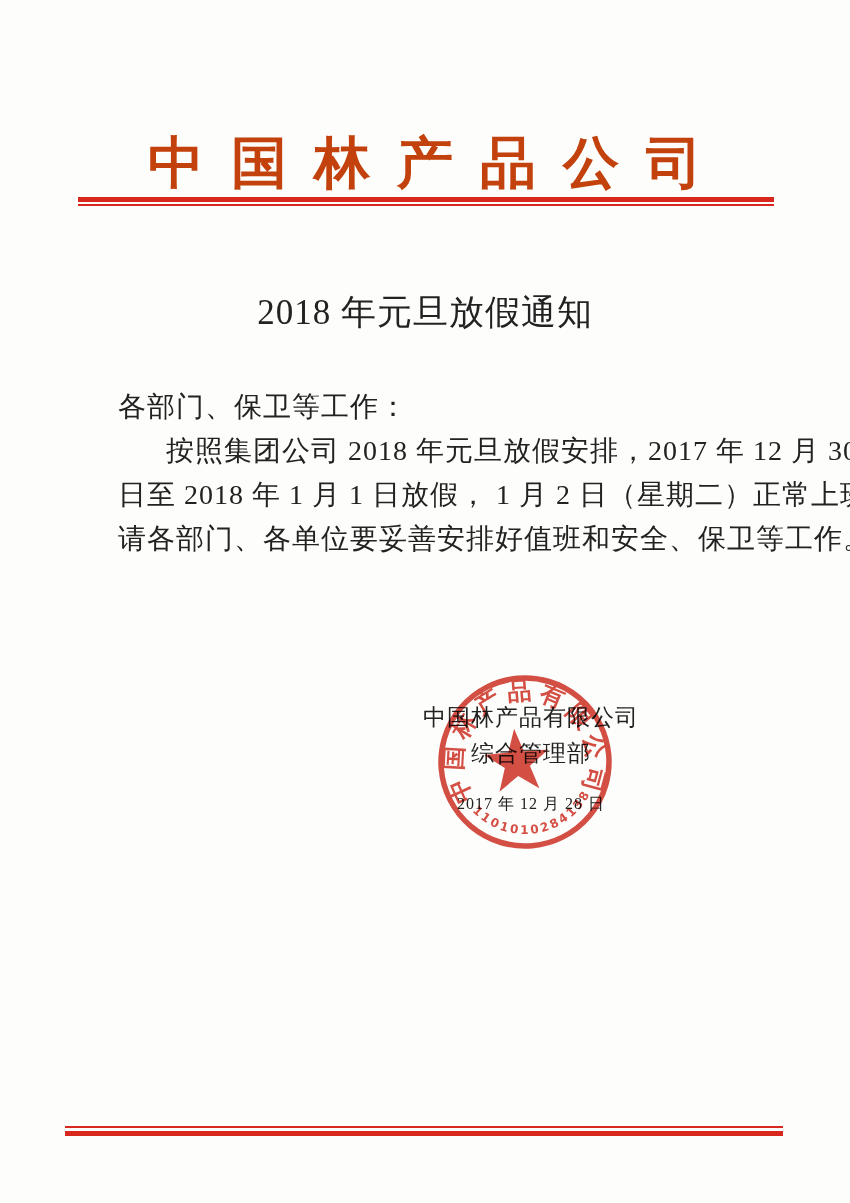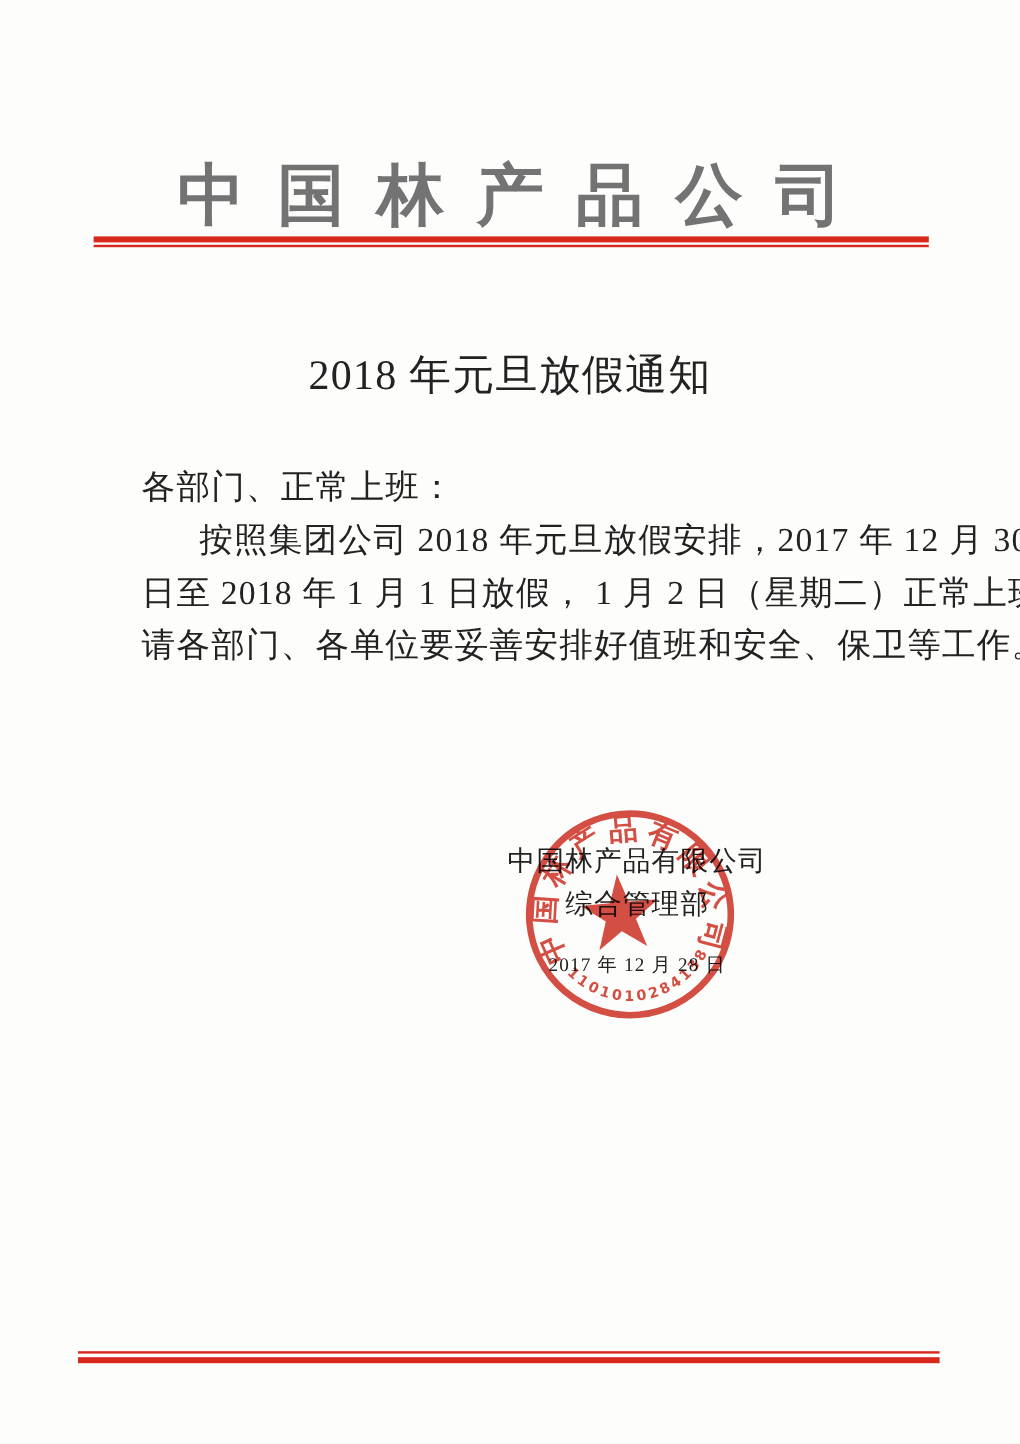--- a/index.html
+++ b/index.html
@@ -18,21 +18,21 @@
   }
   
   .letterhead-title{
     position:absolute;
     top:126px;
     left:0;
     width:850px;
     text-align:center;
     font-size:56px;
     font-weight:bold;
-    color:#737373;
+    color:#c2410c;
     letter-spacing:27px;
     margin-right:-27px;
     text-indent:27px;
     white-space:nowrap;
   }
   .header-rule{
     position:absolute;
     top:197px;
     left:78px;
     width:696px;
@@ -106,21 +106,21 @@
 
 <div class="page">
 
   <div class="letterhead-title">中国林产品公司</div>
 
   <div class="header-rule"></div>
 
   <div class="notice-title">2018 年元旦放假通知</div>
 
   <div class="notice-body">
-    <div class="body-line">各部门、正常上班：</div>
+    <div class="body-line">各部门、保卫等工作：</div>
     <div class="body-line indent">按照集团公司 2018 年元旦放假安排，2017 年 12 月 30</div>
     <div class="body-line">日至 2018 年 1 月 1 日放假， 1 月 2 日（星期二）正常上班。</div>
     <div class="body-line">请各部门、各单位要妥善安排好值班和安全、保卫等工作。</div>
   </div>
 
   <div class="sig-line sig-company">中国林产品有限公司</div>
   <div class="sig-line sig-dept">综合管理部</div>
   <div class="sig-line sig-date">2017 年 12 月 28 日</div>
 
   <svg class="stamp" viewBox="-92 -92 184 184" xmlns="http://www.w3.org/2000/svg">

